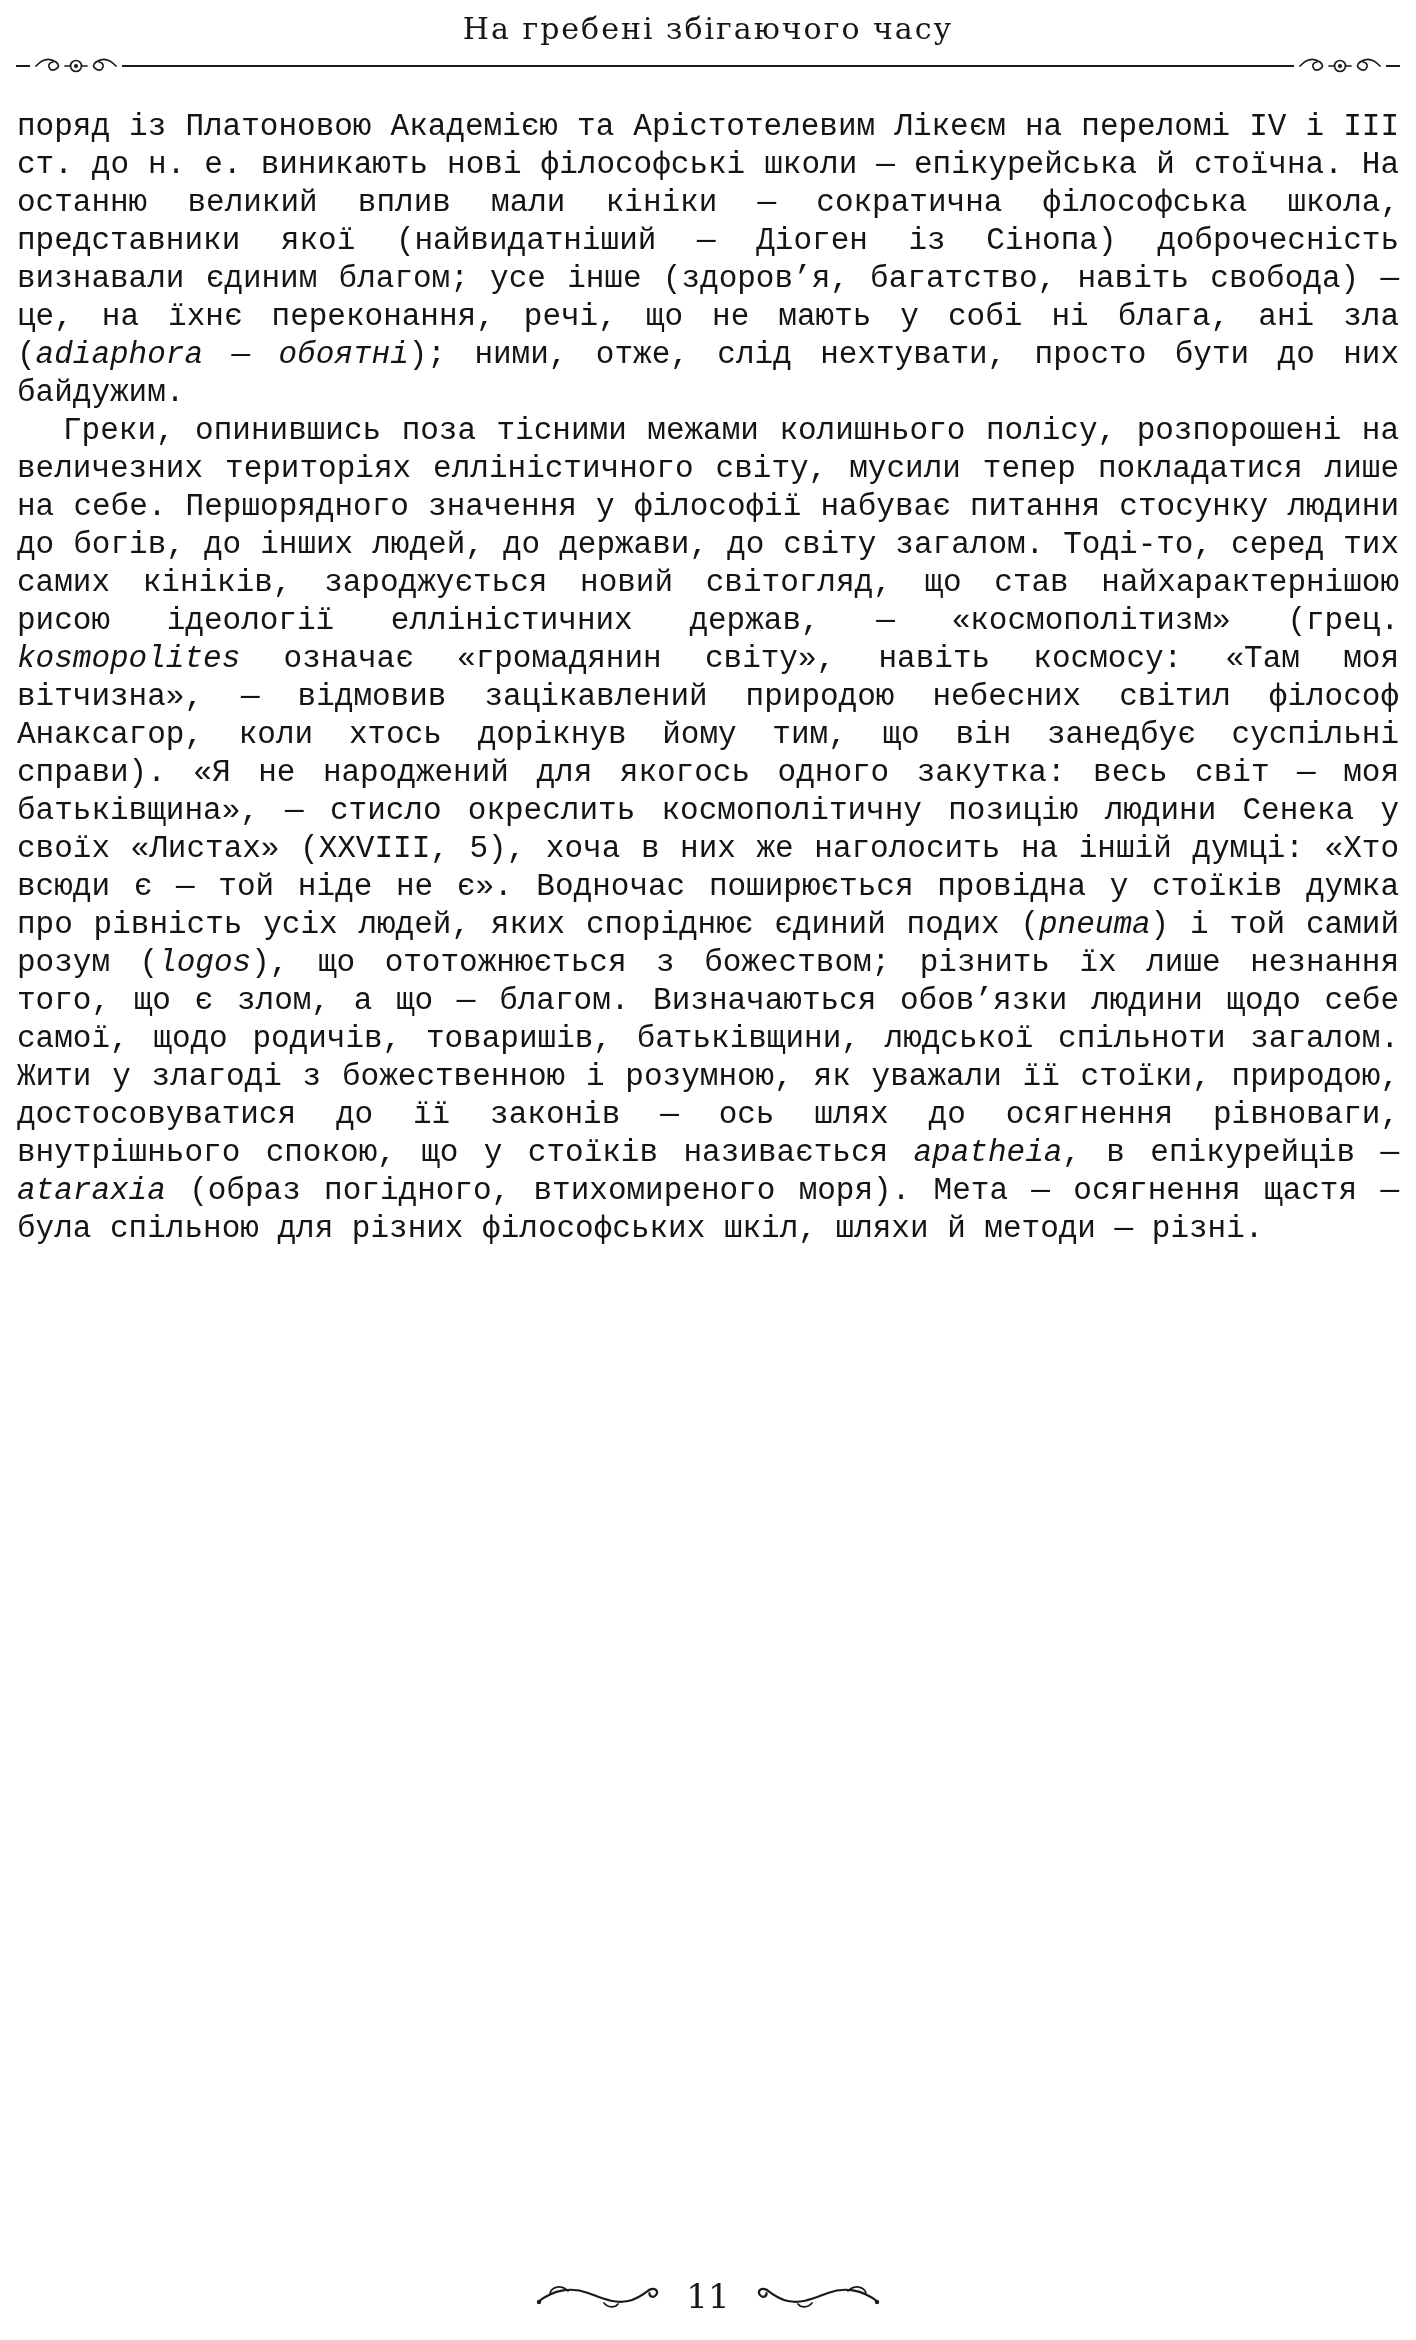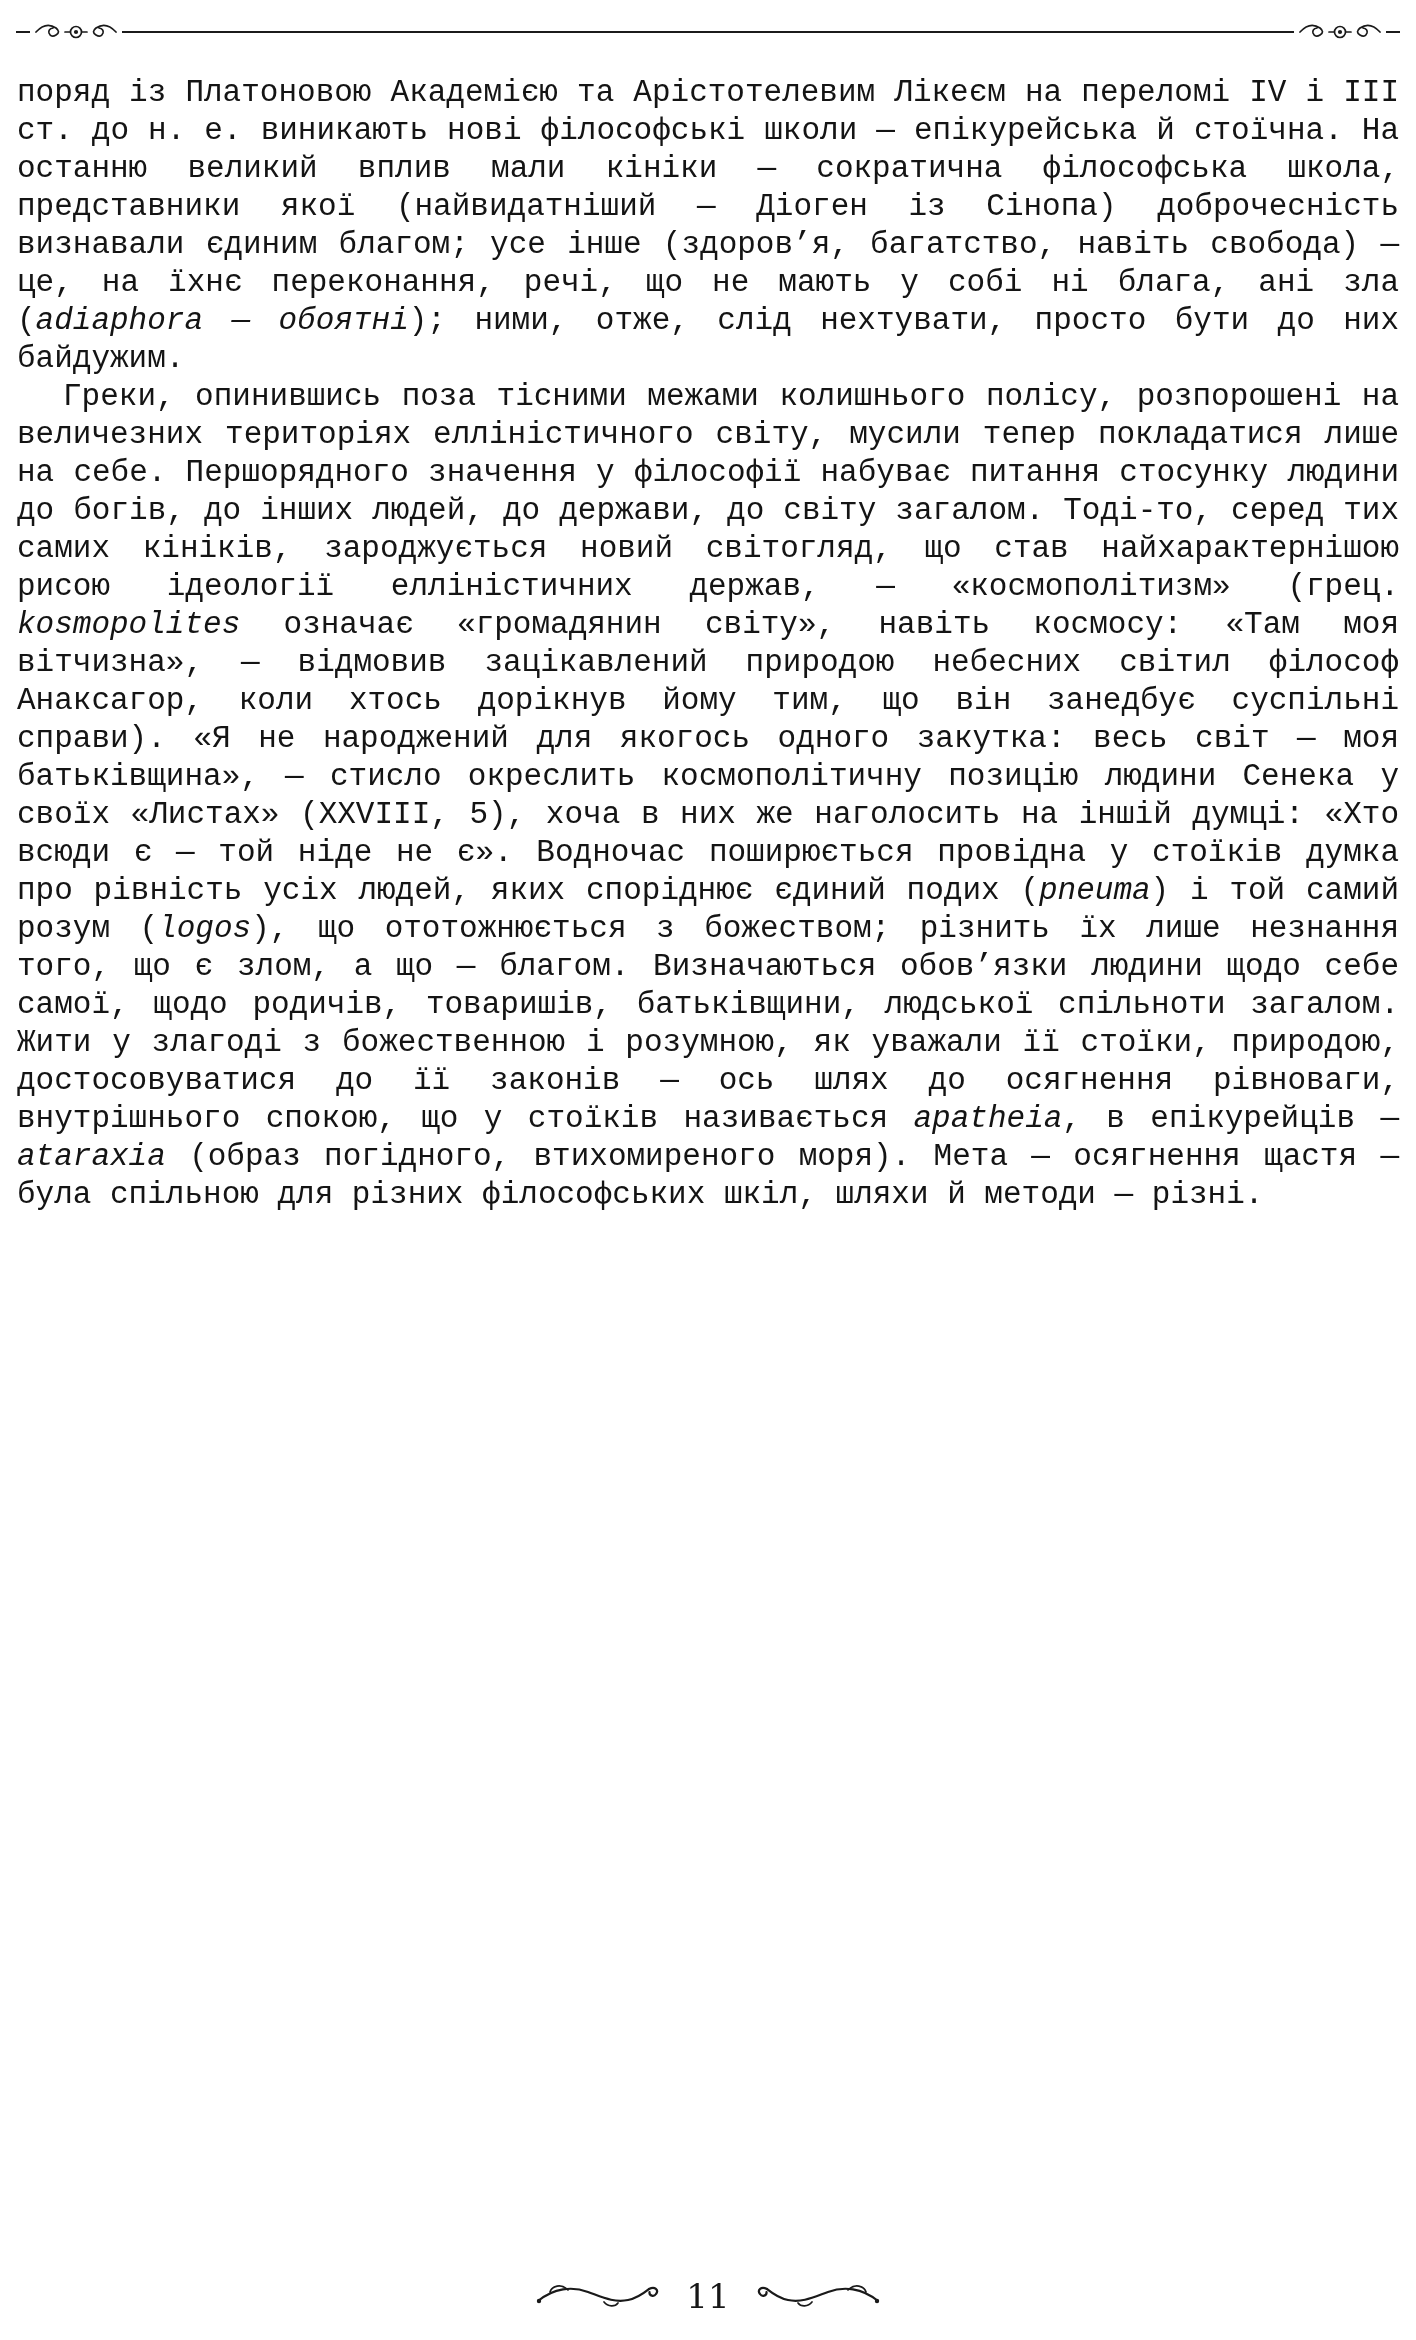--- a/index.html
+++ b/index.html
@@ -75,38 +75,39 @@
     font-style: italic;
   }
 
   
   .page-footer {
     position: absolute;
     left: 0;
     right: 0;
     bottom: 26px;
     display: flex;
-    align-items: flex-start;
+    align-items: center;
     justify-content: center;
     gap: 26px;
   }
   .page-number {
     font-size: 34px;
     line-height: 36px;
     color: #161616;
   }
   .flourish { display: block; }
   .flourish.right { transform: scaleX(-1); }
 </style>
 </head>
 <body>
 
 <div class="page">
 
   <header class="page-header">
+    <h1 class="running-title">На гребені збігаючого часу</h1>
 
     <div class="header-rule">
       <div class="rule-line"></div>
 
       <svg class="header-ornament left" width="84" height="26" viewBox="0 0 84 26">
         <g fill="none" stroke="#1a1a1a" stroke-width="1.7" stroke-linecap="round">
           <path d="M2 13 q10 -11 20 -4 q5 4 0 7 q-5 3 -7 -2 q-1 -4 4 -5"></path>
           <path d="M82 13 q-10 -11 -20 -4 q-5 4 0 7 q5 3 7 -2 q1 -4 -4 -5"></path>
           <circle cx="42" cy="13" r="5.5"></circle>
           <path d="M31 13 h5 M48 13 h5"></path>

